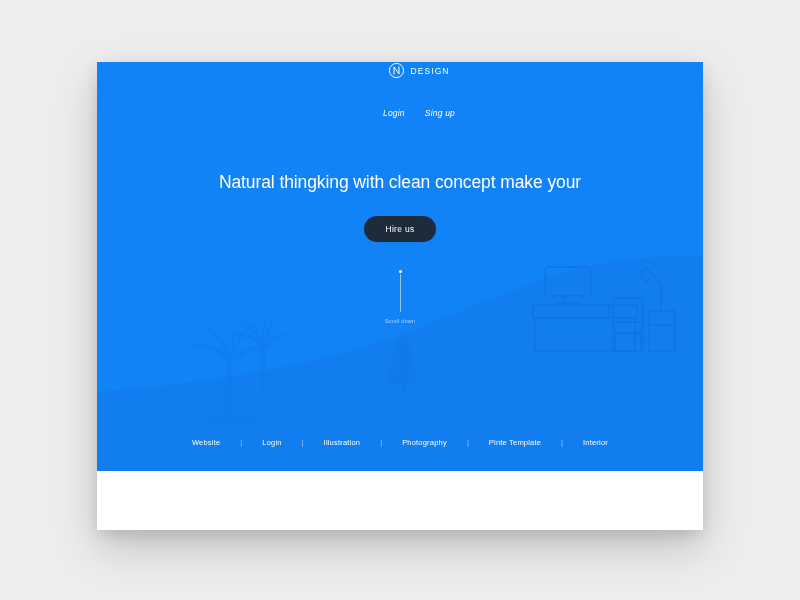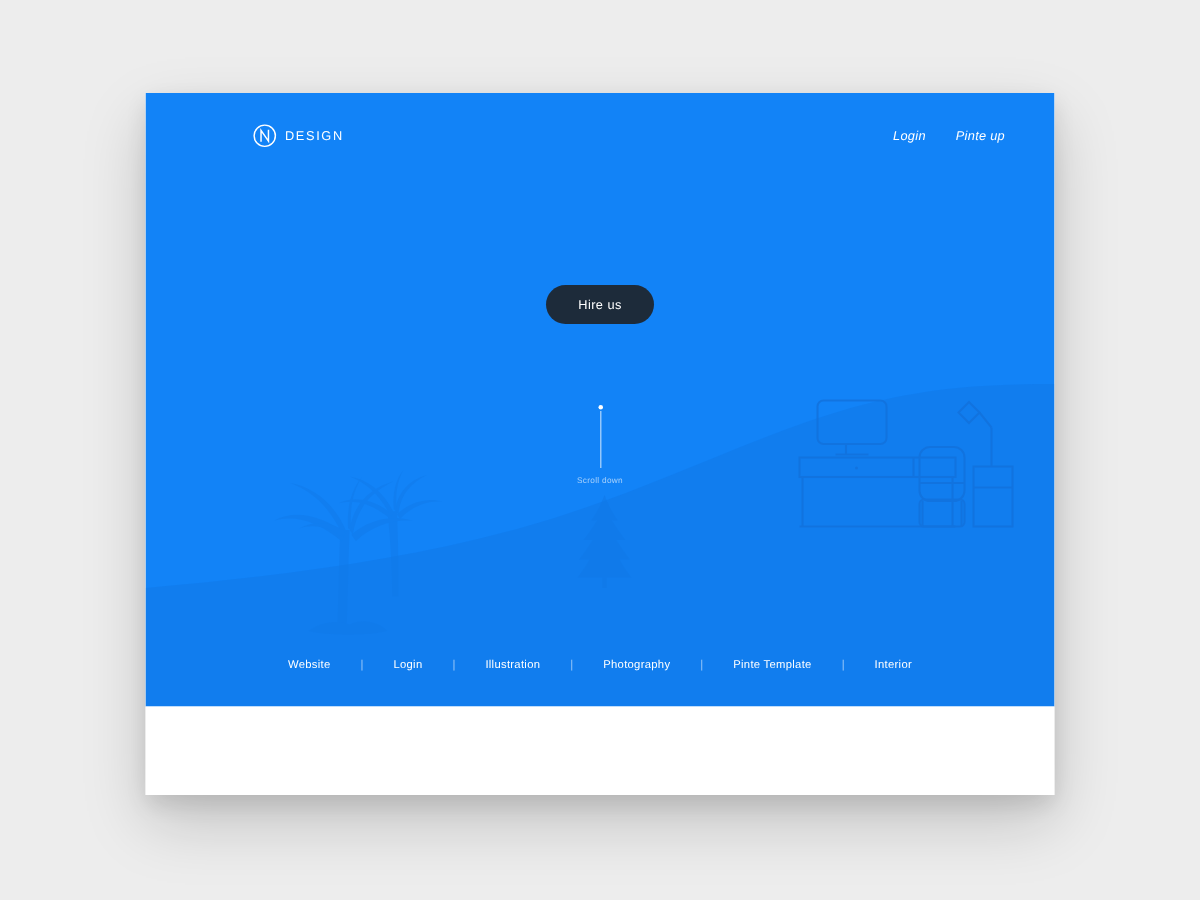--- a/index.html
+++ b/index.html
@@ -33,20 +33,21 @@
 
   
   .scenery { position:absolute; inset:0; pointer-events:none; }
   .scenery svg { display:block; width:606px; height:409px; }
 
   
   .header {
     position:absolute; left:0; top:0; width:606px; height:56px;
     display:flex; align-items:center; justify-content:space-between;
     padding:0 33px 0 71px;
+    flex-direction:column;
   }
   .brand { display:flex; align-items:center; gap:5px; }
   .brand-mark { width:17px; height:17px; display:block; }
   .brand-name {
     color:#ffffff; font-size:8.5px; letter-spacing:1.1px; font-weight:500;
   }
   .nav { display:flex; align-items:center; gap:20px;font-style:italic; }
   .nav a {
     color:#ffffff; font-size:8.5px; text-decoration:none; letter-spacing:.2px;
   }
@@ -168,25 +169,26 @@
       <div class="header">
         <div class="brand">
           <svg class="brand-mark" viewBox="0 0 24 24">
             <circle cx="12" cy="12" r="10" fill="none" stroke="#ffffff" stroke-width="1.4"></circle>
             <path d="M8.5 17 L8.5 7 L15.5 17 L15.5 7" fill="none" stroke="#ffffff" stroke-width="1.4" stroke-linecap="square" stroke-linejoin="miter"></path>
           </svg>
           <span class="brand-name">DESIGN</span>
         </div>
         <div class="nav">
           <a href="#">Login</a>
-          <a href="#">Pinte up</a>
+          <a href="#">Sing up</a>
         </div>
       </div>
 
       <div class="hero-copy">
+        <div class="headline">Natural thingking with clean concept make your</div>
         <div class="cta-wrap">
           <button class="cta">Hire us</button>
         </div>
       </div>
 
       <div class="scroll">
         <div class="scroll-dot"></div>
         <div class="scroll-line"></div>
         <div class="scroll-label">Scroll down</div>
       </div>

